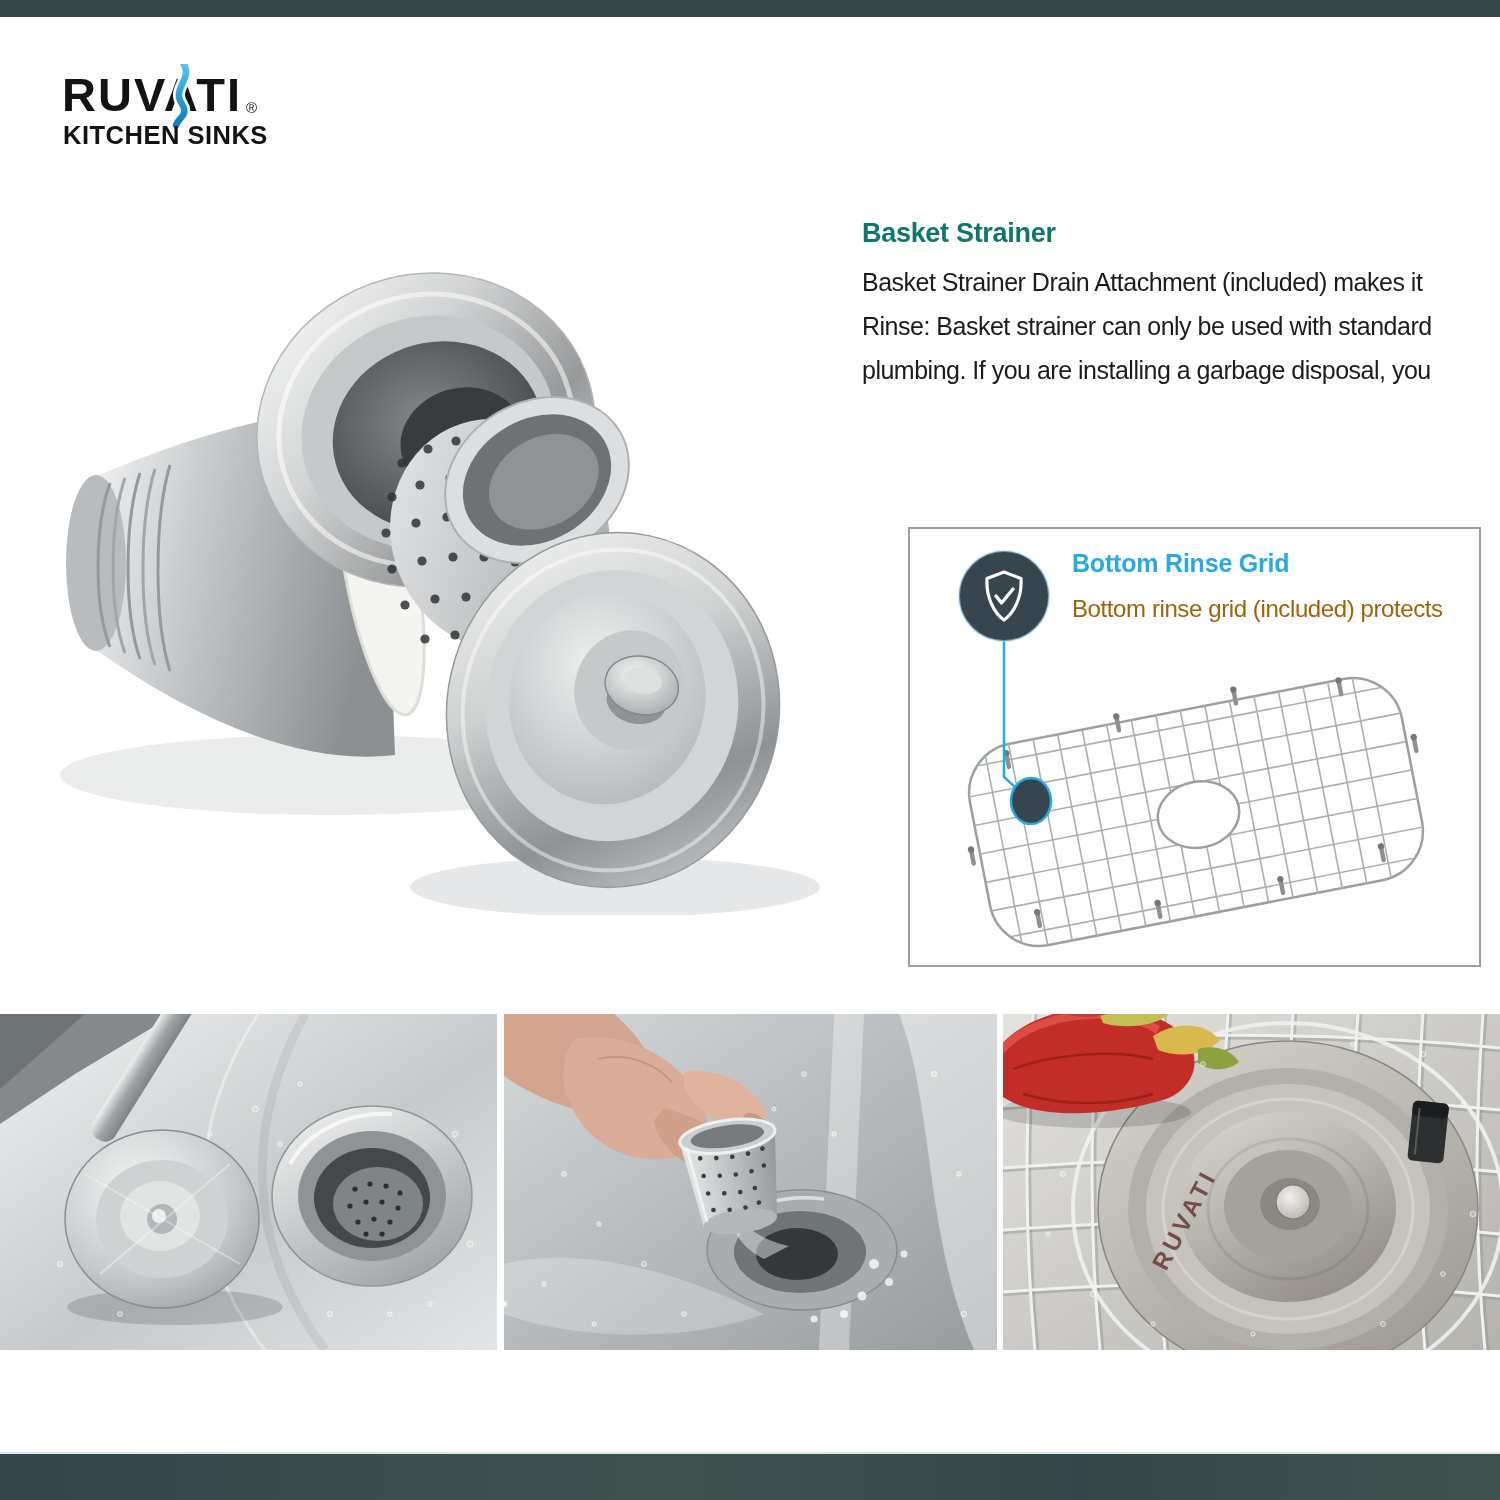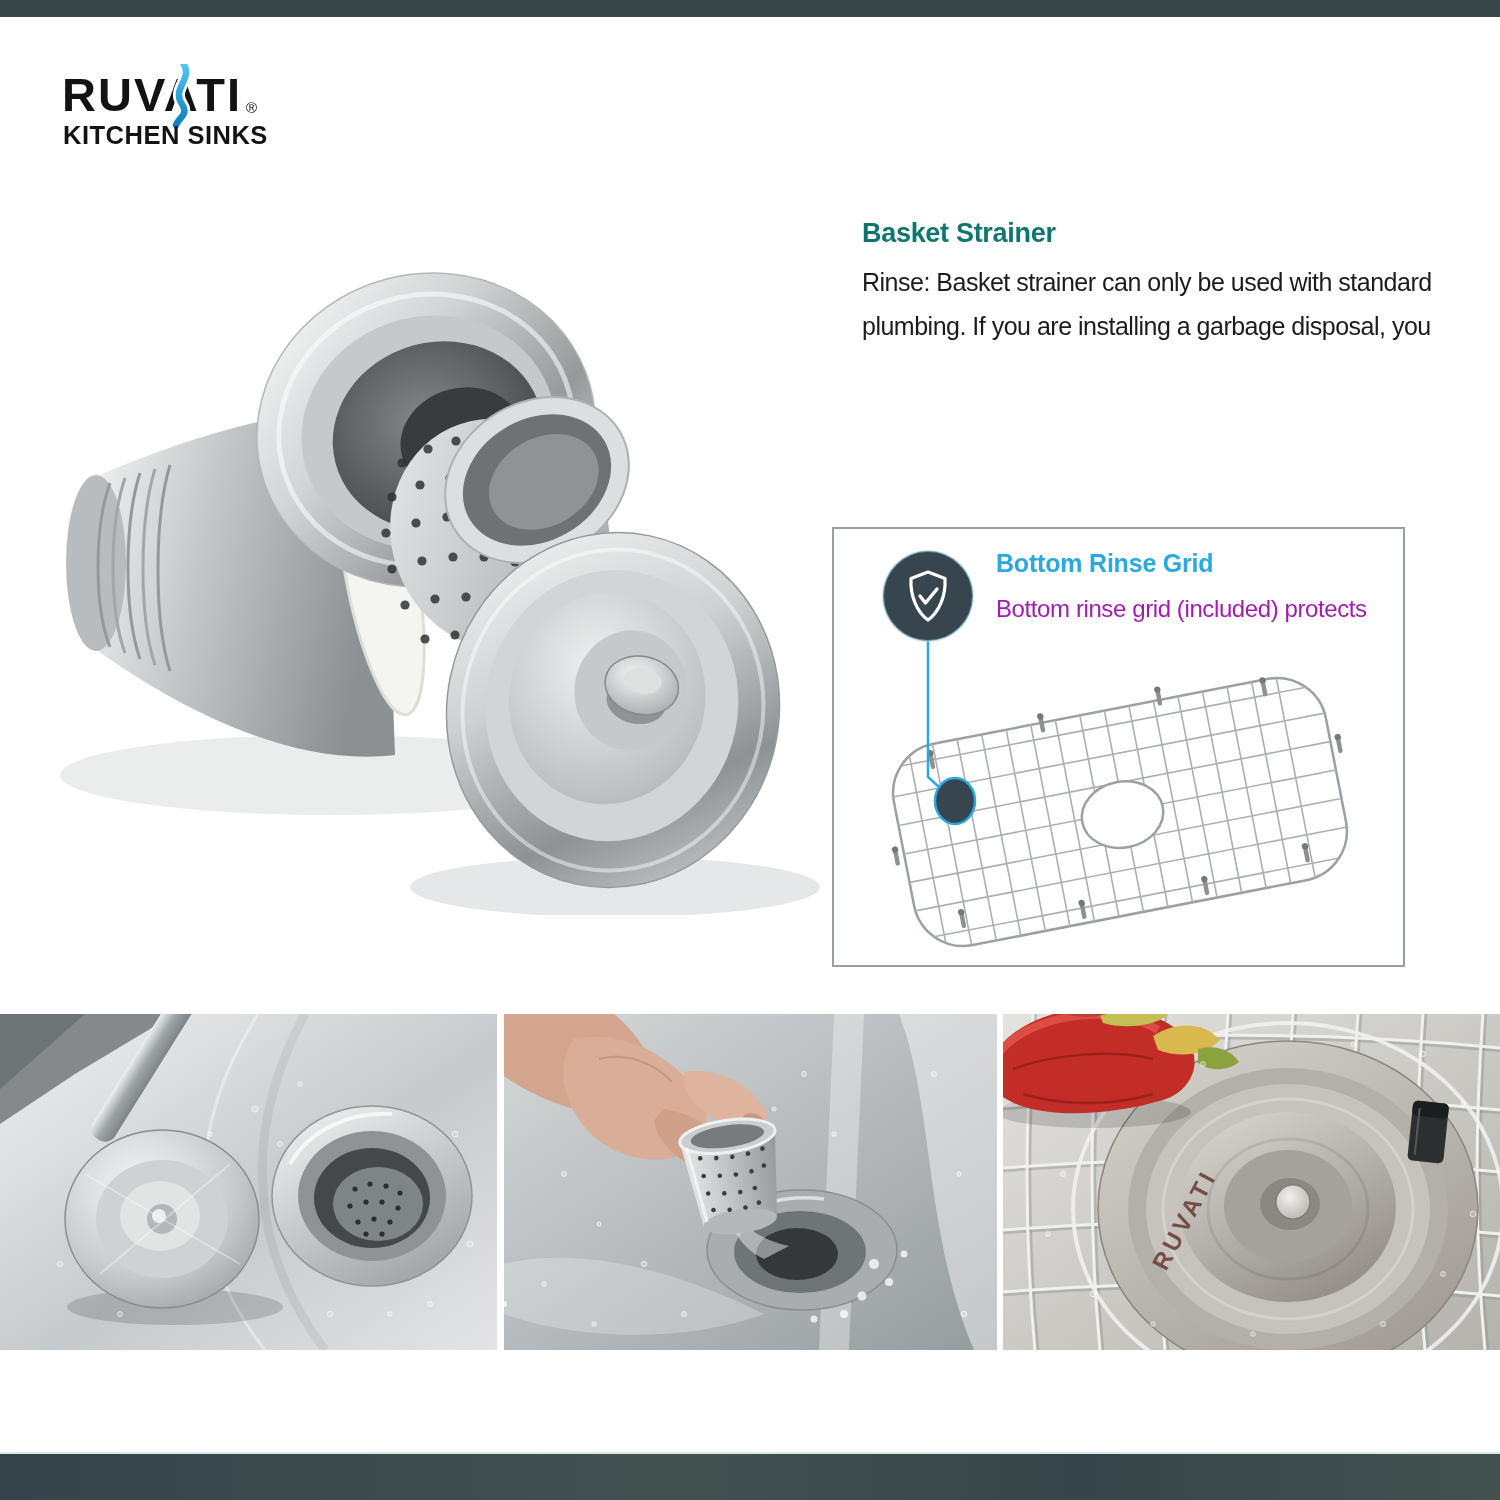--- a/index.html
+++ b/index.html
@@ -11,27 +11,27 @@
   .bottombar{
     position:absolute;left:0;top:1452px;width:1500px;height:48px;
     background:linear-gradient(90deg,#35444a,#41504f 45%,#364549 72%,#42514f);
     border-top:2px solid #dde7e8;box-sizing:border-box;
   }
   .logo{position:absolute;left:62px;top:64px;}
   .main-heading-block{position:absolute;left:862px;top:216px;width:600px;}
   .main-title{font-size:27px;font-weight:bold;color:#0f766e;line-height:34px;margin-bottom:10px;letter-spacing:-0.3px;}
   .body-line{font-size:25px;color:#1c1c1b;line-height:44px;letter-spacing:-0.5px;white-space:nowrap;}
   .feature-box{
-    position:absolute;left:832px;top:527px;width:573px;height:440px;
+    position:absolute;left:908px;top:527px;width:573px;height:440px;
     border:2px solid #9b9fa2;box-sizing:border-box;background:#ffffff;
   }
   .box-overlay{position:absolute;left:0;top:0;}
   .box-text{position:absolute;left:162px;top:18px;width:400px;}
   .box-title{font-size:25px;font-weight:bold;color:#2aa9e0;line-height:32px;margin-bottom:8px;letter-spacing:-0.2px;}
-  .box-line{font-size:24px;color:#a21caf;line-height:43px;letter-spacing:-0.4px;white-space:nowrap;}
+  .box-line{font-size:24px;color:#a16207;line-height:43px;letter-spacing:-0.4px;white-space:nowrap;}
   .product-photo{position:absolute;left:30px;top:235px;}
   .photo-strip{position:absolute;left:0;top:1014px;width:1500px;height:336px;}
   .photo{position:absolute;top:0;height:336px;}
   .photo1{left:0;width:497px;}
   .photo2{left:504px;width:493px;}
   .photo3{left:1003px;width:497px;}
 </style>
 </head>
 <body>
 
@@ -158,20 +158,21 @@
     <ellipse cx="575" cy="465" rx="98" ry="106" fill="url(#lidDome)"></ellipse>
     <ellipse cx="596" cy="452" rx="56" ry="60" fill="#c6c9ca"></ellipse>
     <ellipse cx="604" cy="462" rx="30" ry="22" fill="#8f9395"></ellipse>
     <ellipse cx="606" cy="445" rx="37" ry="29" fill="url(#knobGrad)" stroke="#84888a" stroke-width="1.5"></ellipse>
     <ellipse cx="606" cy="440" rx="19" ry="13" fill="#dfe1e1"></ellipse>
   </g>
 </svg>
 
 <div class="main-heading-block">
   <div class="main-title">Basket Strainer</div>
+  <div class="body-line">Basket Strainer Drain Attachment (included) makes it</div>
   <div class="body-line">Rinse: Basket strainer can only be used with standard</div>
   <div class="body-line">plumbing. If you are installing a garbage disposal, you</div>
 </div>
 
 <div class="feature-box">
   <svg class="box-overlay" width="569" height="436" viewBox="0 0 569 436">
 
     <g transform="translate(286 283) rotate(-11)">
       <defs>
         <clipPath id="gridClip">

